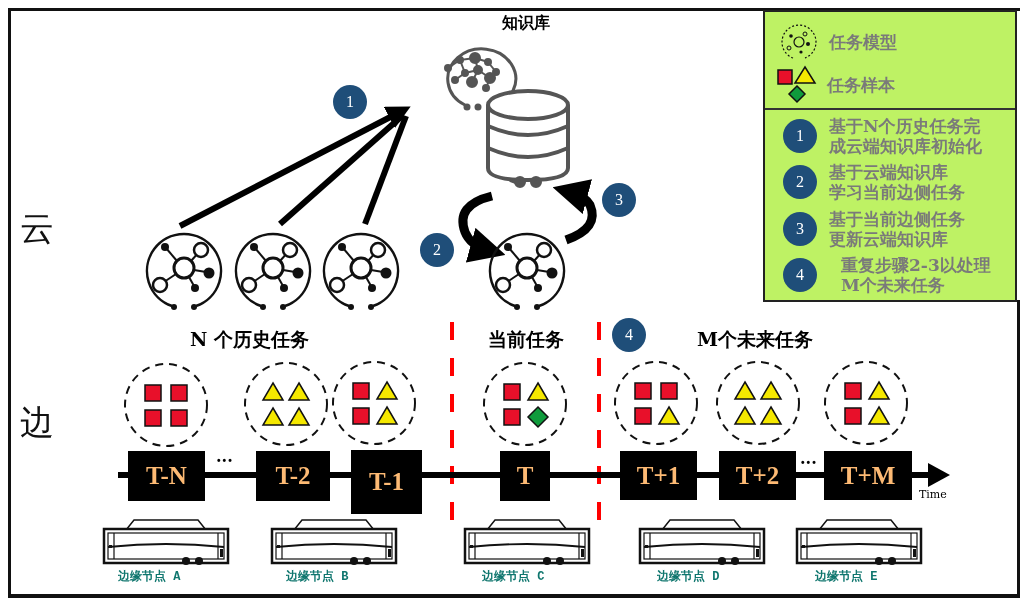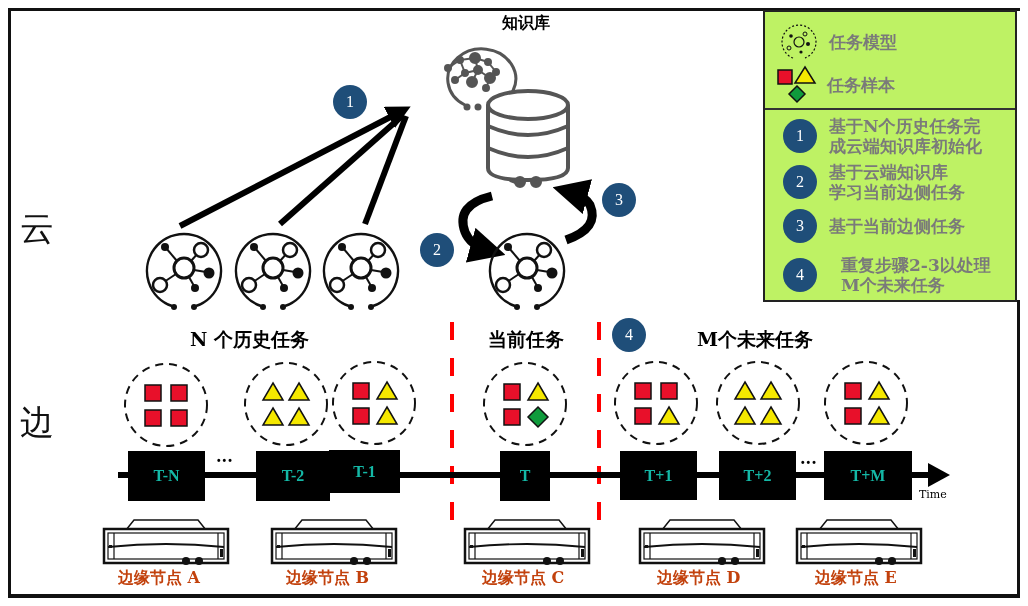--- a/index.html
+++ b/index.html
@@ -15,23 +15,23 @@
   .legend-sep { position:absolute; left:0; top:96px; width:100%; height:2px; background:#333; }
   .legend-row { position:absolute; left:0; display:flex; align-items:center; }
   .legend-text { color:#7a7a7a; font-weight:bold; font-size:17px; line-height:20px;
                  font-family:"DejaVu Serif","Liberation Serif",serif; }
   .step-badge { width:34px; height:34px; border-radius:50%; background:#1f4e79;
                 color:#fff; display:flex; align-items:center; justify-content:center;
                 font-size:16px; font-family:"Liberation Serif",serif; }
   .txt { position:absolute; white-space:nowrap; }
   .gray-label { color:#000000; font-weight:bold; font-size:19px; }
   .side-label { font-size:34px; color:#111; font-family:"Liberation Serif","DejaVu Serif",serif; }
-  .node-label { font-size:16px; font-weight:bold; color:#c2410c; }
-  .tbox { position:absolute; background:#000; color:#14b8a6; font-weight:bold;
-          font-size:16px; display:flex; align-items:center; justify-content:center;
+  .node-label { font-size:12px; font-weight:bold; color:#0f766e;font-family:Liberation Mono, monospace; }
+  .tbox { position:absolute; background:#000; color:#fdba74; font-weight:bold;
+          font-size:25px; display:flex; align-items:center; justify-content:center;
           font-family:"Liberation Serif",serif; }
   .badge-abs { position:absolute; }
 </style>
 </head>
 <body>
 
 <div id="frame"></div>
 <div id="frame-right"></div>
 <div id="frame-bottom"></div>
 
@@ -200,21 +200,21 @@
 <div class="txt gray-label" style="left:697px; top:327px;">M个未来任务</div>
 
 <div class="badge-abs step-badge" style="left:333px; top:85px;">1</div>
 <div class="badge-abs step-badge" style="left:420px; top:233px;">2</div>
 <div class="badge-abs step-badge" style="left:602px; top:183px;">3</div>
 <div class="badge-abs step-badge" style="left:612px; top:318px;">4</div>
 
 <div class="tbox" style="left:128px; top:451px; width:77px; height:50px;">T-N</div>
 <div class="txt" style="left:216px; top:447px; font-weight:bold; font-size:16px;">...</div>
 <div class="tbox" style="left:256px; top:451px; width:74px; height:50px;">T-2</div>
-<div class="tbox" style="left:329px; top:450px; width:71px; height:43px;">T-1</div>
+<div class="tbox" style="left:351px; top:450px; width:71px; height:64px;">T-1</div>
 <div class="tbox" style="left:500px; top:451px; width:50px; height:50px;">T</div>
 <div class="tbox" style="left:620px; top:451px; width:77px; height:49px;">T+1</div>
 <div class="tbox" style="left:719px; top:451px; width:77px; height:49px;">T+2</div>
 <div class="txt" style="left:800px; top:449px; font-weight:bold; font-size:16px;">...</div>
 <div class="tbox" style="left:824px; top:451px; width:88px; height:49px;">T+M</div>
 <div class="txt" style="left:919px; top:488px; font-weight:normal; font-size:11px;">Time</div>
 
 <div class="txt node-label" style="left:118px; top:568px;">边缘节点 A</div>
 <div class="txt node-label" style="left:286px; top:568px;">边缘节点 B</div>
 <div class="txt node-label" style="left:482px; top:568px;">边缘节点 C</div>
@@ -255,20 +255,21 @@
     <div class="step-badge">2</div>
     <div style="margin-left:12px;">
       <div class="legend-text">基于云端知识库</div>
       <div class="legend-text">学习当前边侧任务</div>
     </div>
   </div>
   <div class="legend-row" style="top:197px; left:18px;">
     <div class="step-badge">3</div>
     <div style="margin-left:12px;">
       <div class="legend-text">基于当前边侧任务</div>
+      <div class="legend-text">更新云端知识库</div>
     </div>
   </div>
   <div class="legend-row" style="top:243px; left:18px;">
     <div class="step-badge">4</div>
     <div style="margin-left:24px;">
       <div class="legend-text">重复步骤2-3以处理</div>
       <div class="legend-text">M个未来任务</div>
     </div>
   </div>
 </div>

